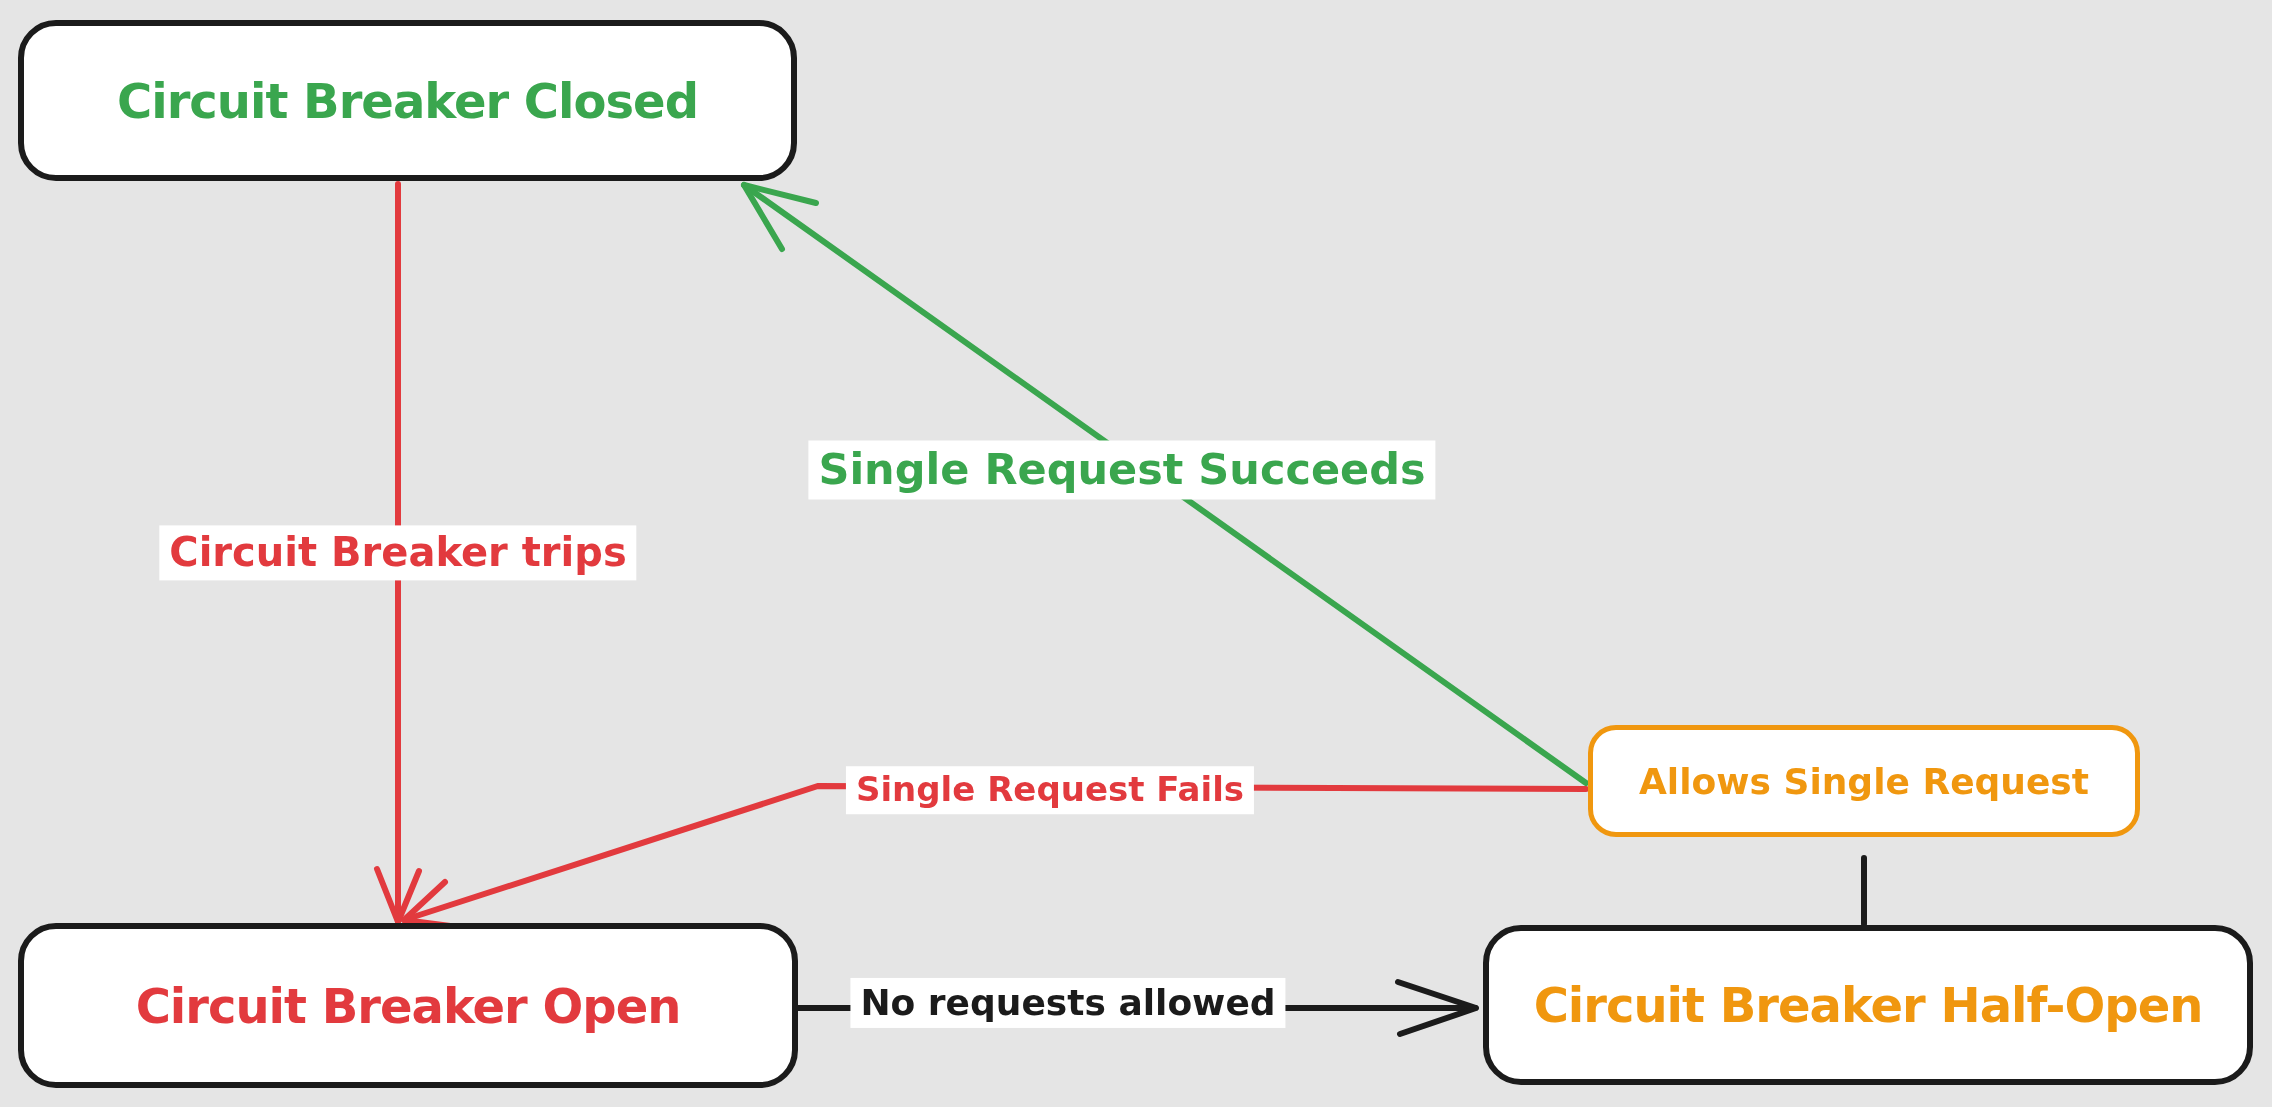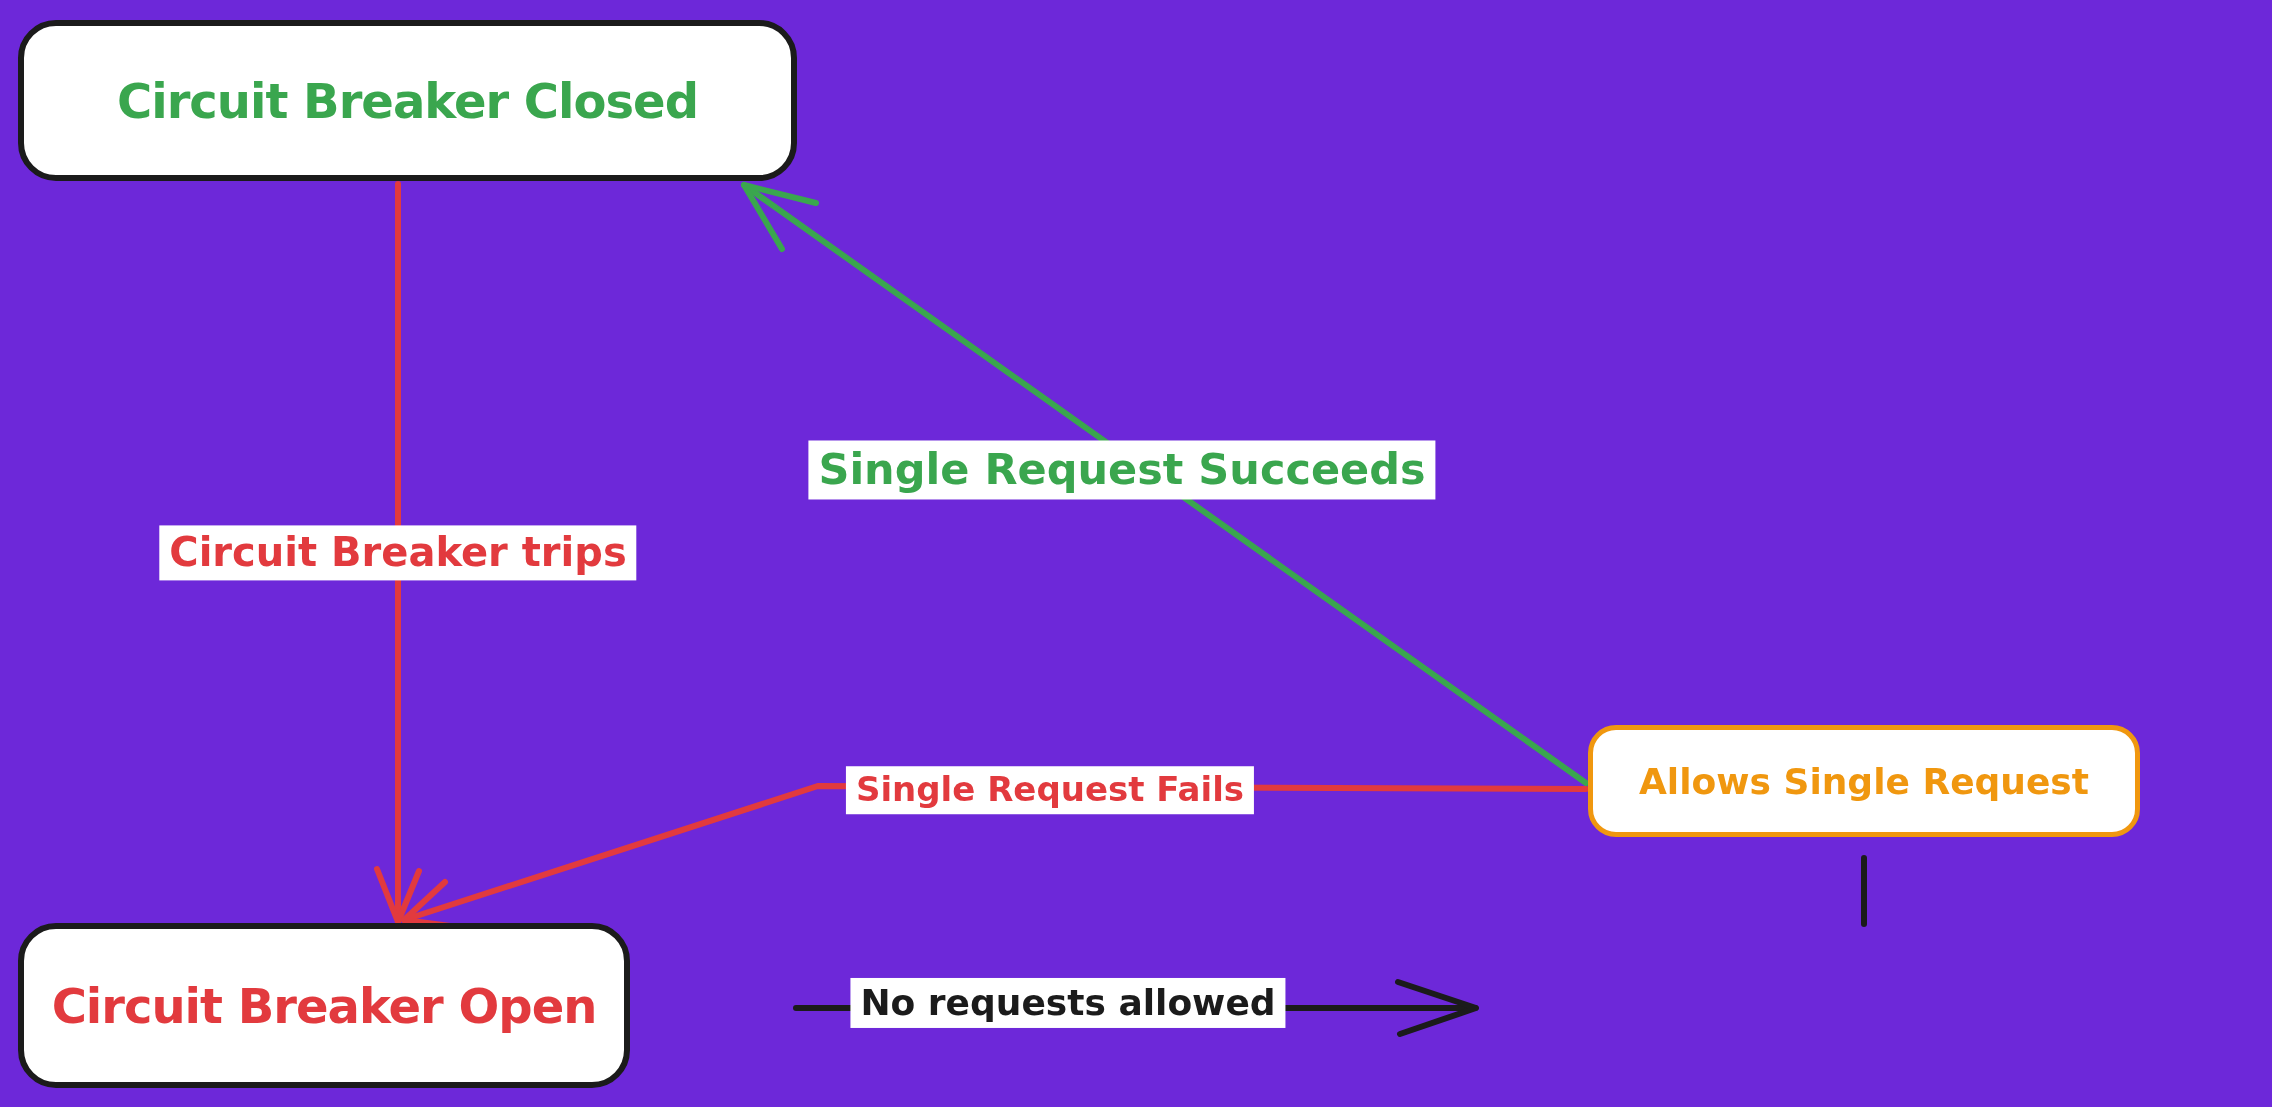--- a/index.html
+++ b/index.html
@@ -5,42 +5,42 @@
   html, body {
     margin: 0;
     padding: 0;
     background: #ffffff;
     font-family: "DejaVu Sans", "Liberation Sans", sans-serif;
   }
   .canvas {
     position: relative;
     width: 2272px;
     height: 1107px;
-    background: #6d28d9;
+    background: #e5e5e5;
     overflow: hidden;
   }
   svg.edges {
     position: absolute;
     left: 0; top: 0;
     width: 2272px; height: 1107px;
     z-index: 1;
   }
   .node {
     position: absolute;
     background: #ffffff;
     border: 6px solid #1b1b1b;
     border-radius: 38px;
     display: flex;
     align-items: center;
     justify-content: center;
     z-index: 2;
     box-sizing: border-box;
   }
   .node-closed   { left: 18px;   top: 20px;  width: 779px; height: 161px; }
-  .node-open     { left: 18px;   top: 923px; width: 612px; height: 165px; }
+  .node-open     { left: 18px;   top: 923px; width: 780px; height: 165px; }
   .node-half     { left: 1483px; top: 925px; width: 770px; height: 160px; }
   .node-allows   {
     left: 1588px; top: 725px; width: 552px; height: 112px;
     border: 5px solid #f0970f; border-radius: 28px;
   }
   .node-label {
     font-weight: bold;
     font-size: 48px;
     letter-spacing: -1px;
     white-space: nowrap;
@@ -100,20 +100,23 @@
   </svg>
 
   <div class="node node-closed">
     <span class="node-label green">Circuit Breaker Closed</span>
   </div>
 
   <div class="node node-open">
     <span class="node-label red">Circuit Breaker Open</span>
   </div>
 
+  <div class="node node-half">
+    <span class="node-label orange">Circuit Breaker Half-Open</span>
+  </div>
 
   <div class="node node-allows">
     <span class="node-label orange">Allows Single Request</span>
   </div>
 
   <div class="edge-label red label-trips">
     <div>Circuit Breaker trips</div>
   </div>
 
   <div class="edge-label green label-succeeds">Single Request Succeeds</div>

